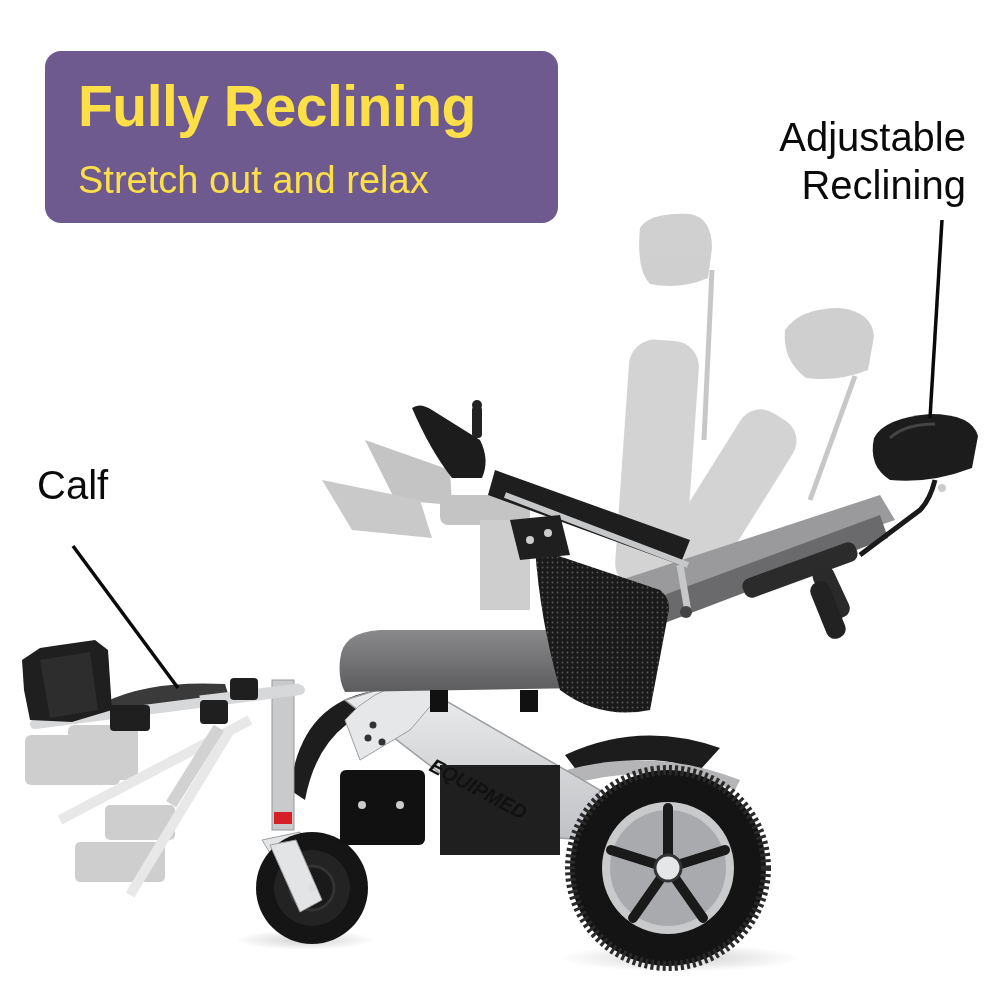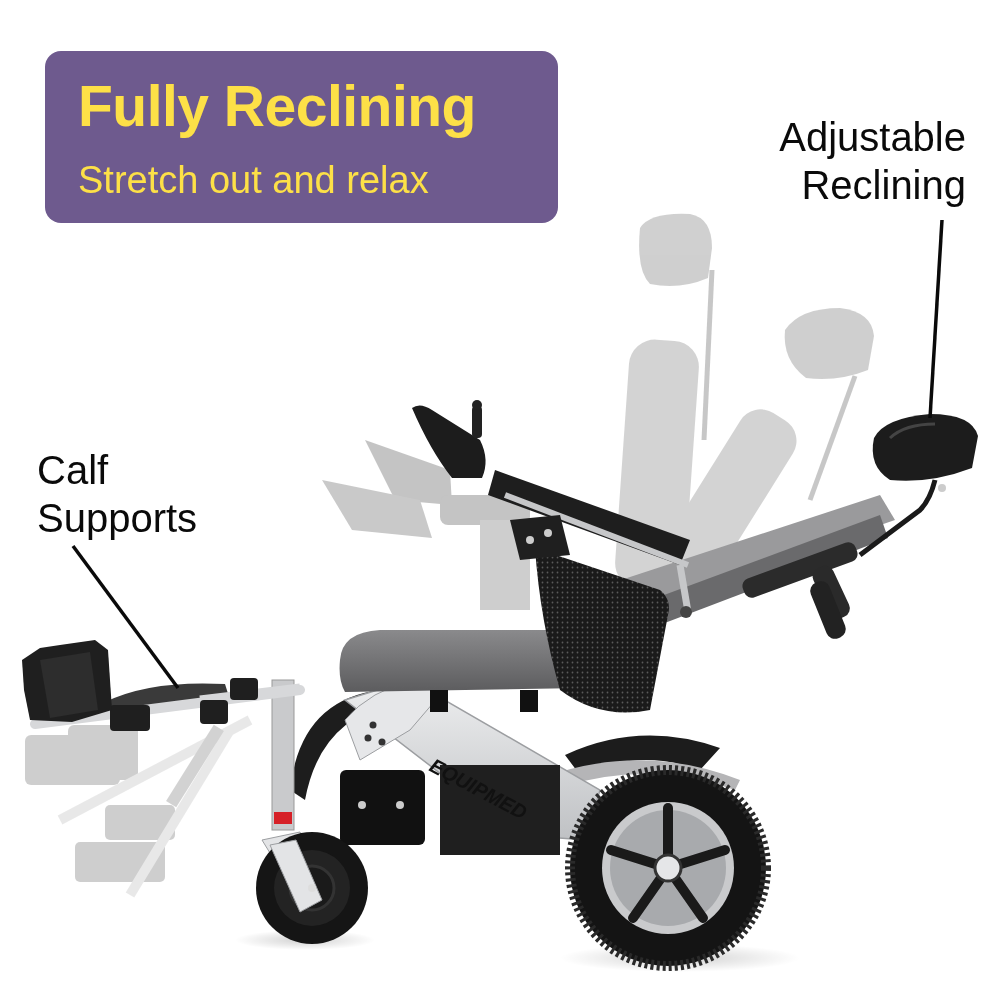--- a/index.html
+++ b/index.html
@@ -7,21 +7,21 @@
          font-family: "Liberation Sans", "DejaVu Sans", sans-serif; }
   .banner {
     position: absolute; left: 45px; top: 51px; width: 513px; height: 172px;
     background: #6e5a8e; border-radius: 16px; box-sizing: border-box;
     padding: 22px 0 13px 33px; color: #fde047;
   }
   .banner .title { font-size: 57px; font-weight: 700; line-height: 66px; letter-spacing: -0.5px; }
   .banner .subtitle { font-size: 38px; font-weight: 400; line-height: 50px; margin-top: 16px; }
   .callout { position: absolute; color: #0a0a0a; font-size: 40px; line-height: 48px; font-weight: 400; }
   .callout-headrest { right: 34px; top: 113px; text-align: right; }
-  .callout-calf { left: 37px; top: 446px; text-align: left; }
+  .callout-calf { left: 37px; top: 461px; text-align: left; }
   .illustration { position: absolute; left: 0; top: 0; width: 1000px; height: 1000px; }
   .ghost { opacity: 0.32; }
   .brand-label { font-family: "Liberation Sans", sans-serif; font-weight: 700; font-style: italic; }
 </style>
 </head>
 <body>
 
 <svg class="illustration" viewBox="0 0 1000 1000" xmlns="http://www.w3.org/2000/svg">
   <defs>
     <radialGradient id="shadow" cx="50%" cy="50%" r="50%">
@@ -168,14 +168,13 @@
   <div class="subtitle">Stretch out and relax</div>
 </div>
 
 <div class="callout callout-headrest">
   <div>Adjustable</div>
   <div>Reclining</div>
 </div>
 
 <div class="callout callout-calf">
   <div>Calf</div>
-  <div>Supports</div>
 </div>
 
 </body></html>

